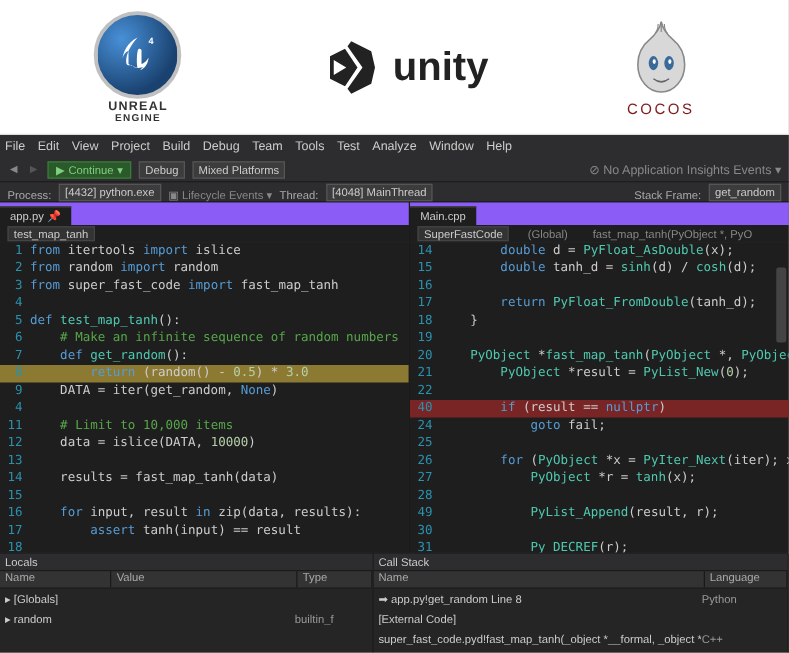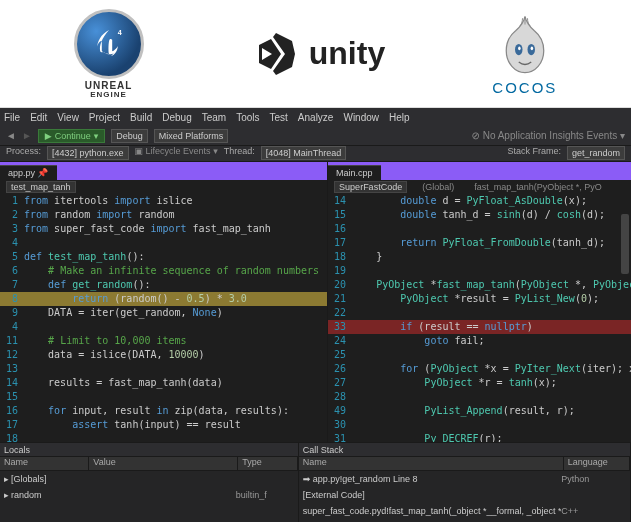--- a/index.html
+++ b/index.html
@@ -21,21 +21,21 @@
       border-bottom: 1px solid #ddd;
     }
     .logo-group { display: flex; flex-direction: column; align-items: center; }
     .unreal-logo { width: 70px; height: 70px; border-radius: 50%; background: radial-gradient(circle at 30% 30%, #4890d8, #1a4270 70%); display: flex; align-items: center; justify-content: center; border: 3px solid #c0c0c0; }
     .unreal-logo svg { width: 40px; height: 40px; }
     .unreal-text { font-size: 10px; font-weight: bold; color: #333; letter-spacing: 1px; text-align: center; line-height: 1; margin-top: 2px; }
     .unity-group { display: flex; align-items: center; gap: 8px; }
     .unity-icon { width: 50px; height: 50px; }
     .unity-text { font-size: 32px; font-weight: 600; color: #222; }
     .cocos-logo { width: 50px; height: 65px; }
-    .cocos-text { font-size: 15px; color: #0369a1; letter-spacing: 2px; margin-top: 2px; }
+    .cocos-text { font-size: 12px; color: #7f1d1d; letter-spacing: 2px; margin-top: 2px; }
 
     .ide {
       height: 414px;
       background: #2d2d30;
       color: #ccc;
       display: flex;
       flex-direction: column;
       font-size: 10px;
     }
     .menubar {
@@ -57,21 +57,21 @@
       align-items: center;
       padding: 0 6px;
       gap: 6px;
     }
     .toolbar-btn { background: #3c3c3c; border: 1px solid #555; padding: 1px 4px; font-size: 9px; color: #ccc; }
     .toolbar-continue { background: #2a5a2a; border: 1px solid #3a7a3a; color: #7fcf7f; padding: 1px 6px; font-size: 9px; display: flex; align-items: center; gap: 3px; }
     .process-bar {
       height: 16px;
       background: #2d2d30;
       display: flex;
-      align-items: flex-start;
+      align-items: flex-end;
       padding: 0 6px;
       gap: 6px;
       font-size: 9px;
       color: #aaa;
       border-bottom: 1px solid #1a1a1a;
     }
     .editors {
       flex: 1;
       display: flex;
       min-height: 0;
@@ -263,21 +263,21 @@
         <div class="scroll-thumb" style="top:20px;height:60px"></div>
       <div class="code-line"><span class="lineno">14</span><span class="linetxt">        <span class="kw">double</span> d = <span class="fn">PyFloat_AsDouble</span>(x);</span></div>
           <div class="code-line"><span class="lineno">15</span><span class="linetxt">        <span class="kw">double</span> tanh_d = <span class="fn">sinh</span>(d) / <span class="fn">cosh</span>(d);</span></div>
           <div class="code-line"><span class="lineno">16</span><span class="linetxt"></span></div>
           <div class="code-line"><span class="lineno">17</span><span class="linetxt">        <span class="kw">return</span> <span class="fn">PyFloat_FromDouble</span>(tanh_d);</span></div>
           <div class="code-line"><span class="lineno">18</span><span class="linetxt">    }</span></div>
           <div class="code-line"><span class="lineno">19</span><span class="linetxt"></span></div>
           <div class="code-line"><span class="lineno">20</span><span class="linetxt">    <span class="ty">PyObject</span> *<span class="fn">fast_map_tanh</span>(<span class="ty">PyObject</span> *, <span class="ty">PyObject</span> *iter) {</span></div>
           <div class="code-line"><span class="lineno">21</span><span class="linetxt">        <span class="ty">PyObject</span> *result = <span class="fn">PyList_New</span>(<span class="num">0</span>);</span></div>
           <div class="code-line"><span class="lineno">22</span><span class="linetxt"></span></div>
-          <div class="code-line hl-red"><span class="lineno">33</span><span class="linetxt">        <span class="kw">if</span> (result == <span class="kw">nullptr</span>)</span></div>
+          <div class="code-line hl-red"><span class="lineno">40</span><span class="linetxt">        <span class="kw">if</span> (result == <span class="kw">nullptr</span>)</span></div>
           <div class="code-line"><span class="lineno">24</span><span class="linetxt">            <span class="kw">goto</span> fail;</span></div>
           <div class="code-line"><span class="lineno">25</span><span class="linetxt"></span></div>
           <div class="code-line"><span class="lineno">26</span><span class="linetxt">        <span class="kw">for</span> (<span class="ty">PyObject</span> *x = <span class="fn">PyIter_Next</span>(iter); x != ; x = </span></div>
           <div class="code-line"><span class="lineno">27</span><span class="linetxt">            <span class="ty">PyObject</span> *r = <span class="fn">tanh</span>(x);</span></div>
           <div class="code-line"><span class="lineno">28</span><span class="linetxt"></span></div>
           <div class="code-line"><span class="lineno">49</span><span class="linetxt">            <span class="fn">PyList_Append</span>(result, r);</span></div>
           <div class="code-line"><span class="lineno">30</span><span class="linetxt"></span></div>
           <div class="code-line"><span class="lineno">31</span><span class="linetxt">            <span class="fn">Py_DECREF</span>(r);</span></div>
         </div>
     </div>

